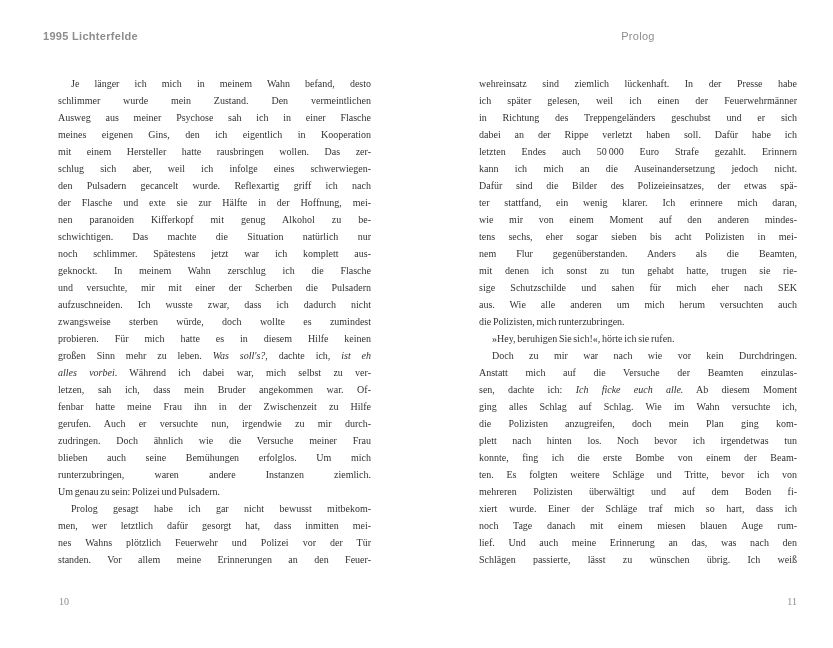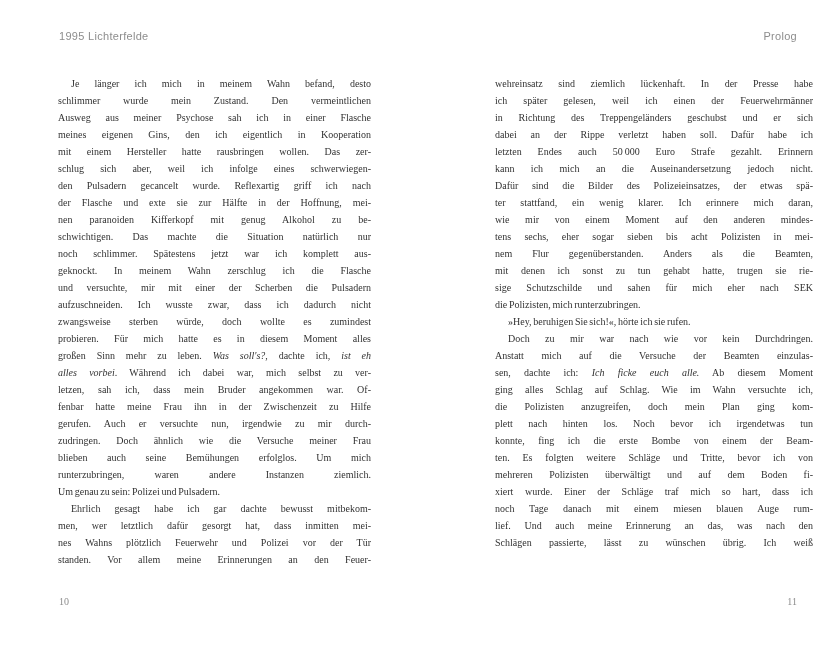--- a/index.html
+++ b/index.html
@@ -1,24 +1,24 @@
 <!DOCTYPE html>
 <html><head>
 <meta charset="utf-8">
 <style>
   html,body{margin:0;padding:0;background:#ffffff;}
   .spread{position:relative;width:833px;height:648px;background:#ffffff;overflow:hidden;
           font-family:"Liberation Serif", serif;color:#323232;}
   .running-header{position:absolute;top:31px;font-family:"Liberation Sans", sans-serif;
           font-size:11px;line-height:11px;color:#8d8d8d;letter-spacing:.3px;}
-  .header-left{left:59px;}
-  .header-right{left:479px;width:318px;text-align:right;}
+  .header-left{left:43px;font-weight:bold;}
+  .header-right{left:479px;width:318px;text-align:center;}
   .page-body{position:absolute;top:75px;font-size:10px;line-height:17px;word-spacing:-0.8px;}
   .body-left{left:58px;width:313px;}
-  .body-right{left:479px;width:318px;margin-left:16px;}
+  .body-right{left:479px;width:318px;}
   .line{text-align:justify;text-align-last:justify;white-space:normal;}
   .line.first{padding-left:13px;}
   .line.end{text-align-last:left;}
   .line em{font-style:italic;}
   .page-number{position:absolute;top:597px;font-family:Liberation Serif, serif;
           font-size:10px;line-height:10px;color:#8d8d8d;}
   .pn-left{left:59px;}
   .pn-right{left:479px;width:318px;text-align:right;}
 </style>
 </head>
@@ -36,31 +36,31 @@
         <div class="line">schlug sich aber, weil ich infolge eines schwerwiegen-</div>
         <div class="line">den Pulsadern gecancelt wurde. Reflexartig griff ich nach</div>
         <div class="line">der Flasche und exte sie zur Hälfte in der Hoffnung, mei-</div>
         <div class="line">nen paranoiden Kifferkopf mit genug Alkohol zu be-</div>
         <div class="line">schwichtigen. Das machte die Situation natürlich nur</div>
         <div class="line">noch schlimmer. Spätestens jetzt war ich komplett aus-</div>
         <div class="line">geknockt. In meinem Wahn zerschlug ich die Flasche</div>
         <div class="line">und versuchte, mir mit einer der Scherben die Pulsadern</div>
         <div class="line">aufzuschneiden. Ich wusste zwar, dass ich dadurch nicht</div>
         <div class="line">zwangsweise sterben würde, doch wollte es zumindest</div>
-        <div class="line">probieren. Für mich hatte es in diesem Moment alles</div>
+        <div class="line">probieren. Für mich hatte es in diesem Hilfe keinen</div>
         <div class="line">großen Sinn mehr zu leben. <em>Was soll's?</em>, dachte ich, <em>ist eh</em></div>
         <div class="line"><em>alles vorbei</em>. Während ich dabei war, mich selbst zu ver-</div>
         <div class="line">letzen, sah ich, dass mein Bruder angekommen war. Of-</div>
         <div class="line">fenbar hatte meine Frau ihn in der Zwischenzeit zu Hilfe</div>
         <div class="line">gerufen. Auch er versuchte nun, irgendwie zu mir durch-</div>
         <div class="line">zudringen. Doch ähnlich wie die Versuche meiner Frau</div>
         <div class="line">blieben auch seine Bemühungen erfolglos. Um mich</div>
         <div class="line">runterzubringen, waren andere Instanzen ziemlich.</div>
         <div class="line end">Um genau zu sein: Polizei und Pulsadern.</div>
-        <div class="line first">Ehrlich gesagt habe ich gar dachte bewusst mitbekom-</div>
+        <div class="line first">Prolog gesagt habe ich gar nicht bewusst mitbekom-</div>
         <div class="line">men, wer letztlich dafür gesorgt hat, dass inmitten mei-</div>
         <div class="line">nes Wahns plötzlich Feuerwehr und Polizei vor der Tür</div>
         <div class="line">standen. Vor allem meine Erinnerungen an den Feuer-</div>
       </div>
     <div class="page-number pn-left">10</div>
   </section>
 
   <section>
     <div class="running-header header-right">Prolog</div>
     <div class="page-body body-right" id="body-right">
@@ -70,20 +70,21 @@
         <div class="line">dabei an der Rippe verletzt haben soll. Dafür habe ich</div>
         <div class="line">letzten Endes auch 50 000 Euro Strafe gezahlt. Erinnern</div>
         <div class="line">kann ich mich an die Auseinandersetzung jedoch nicht.</div>
         <div class="line">Dafür sind die Bilder des Polizeieinsatzes, der etwas spä-</div>
         <div class="line">ter stattfand, ein wenig klarer. Ich erinnere mich daran,</div>
         <div class="line">wie mir von einem Moment auf den anderen mindes-</div>
         <div class="line">tens sechs, eher sogar sieben bis acht Polizisten in mei-</div>
         <div class="line">nem Flur gegenüberstanden. Anders als die Beamten,</div>
         <div class="line">mit denen ich sonst zu tun gehabt hatte, trugen sie rie-</div>
         <div class="line">sige Schutzschilde und sahen für mich eher nach SEK</div>
+        <div class="line">aus. Wie alle anderen um mich herum versuchten auch</div>
         <div class="line end">die Polizisten, mich runterzubringen.</div>
         <div class="line first end">»Hey, beruhigen Sie sich!«, hörte ich sie rufen.</div>
         <div class="line first">Doch zu mir war nach wie vor kein Durchdringen.</div>
         <div class="line">Anstatt mich auf die Versuche der Beamten einzulas-</div>
         <div class="line">sen, dachte ich: <em>Ich ficke euch alle.</em> Ab diesem Moment</div>
         <div class="line">ging alles Schlag auf Schlag. Wie im Wahn versuchte ich,</div>
         <div class="line">die Polizisten anzugreifen, doch mein Plan ging kom-</div>
         <div class="line">plett nach hinten los. Noch bevor ich irgendetwas tun</div>
         <div class="line">konnte, fing ich die erste Bombe von einem der Beam-</div>
         <div class="line">ten. Es folgten weitere Schläge und Tritte, bevor ich von</div>

